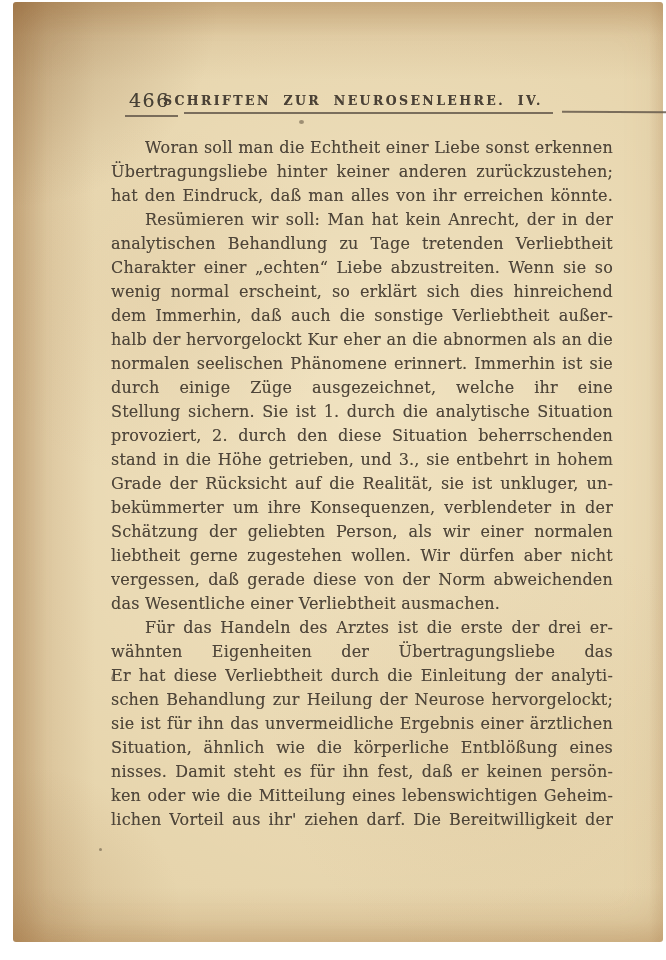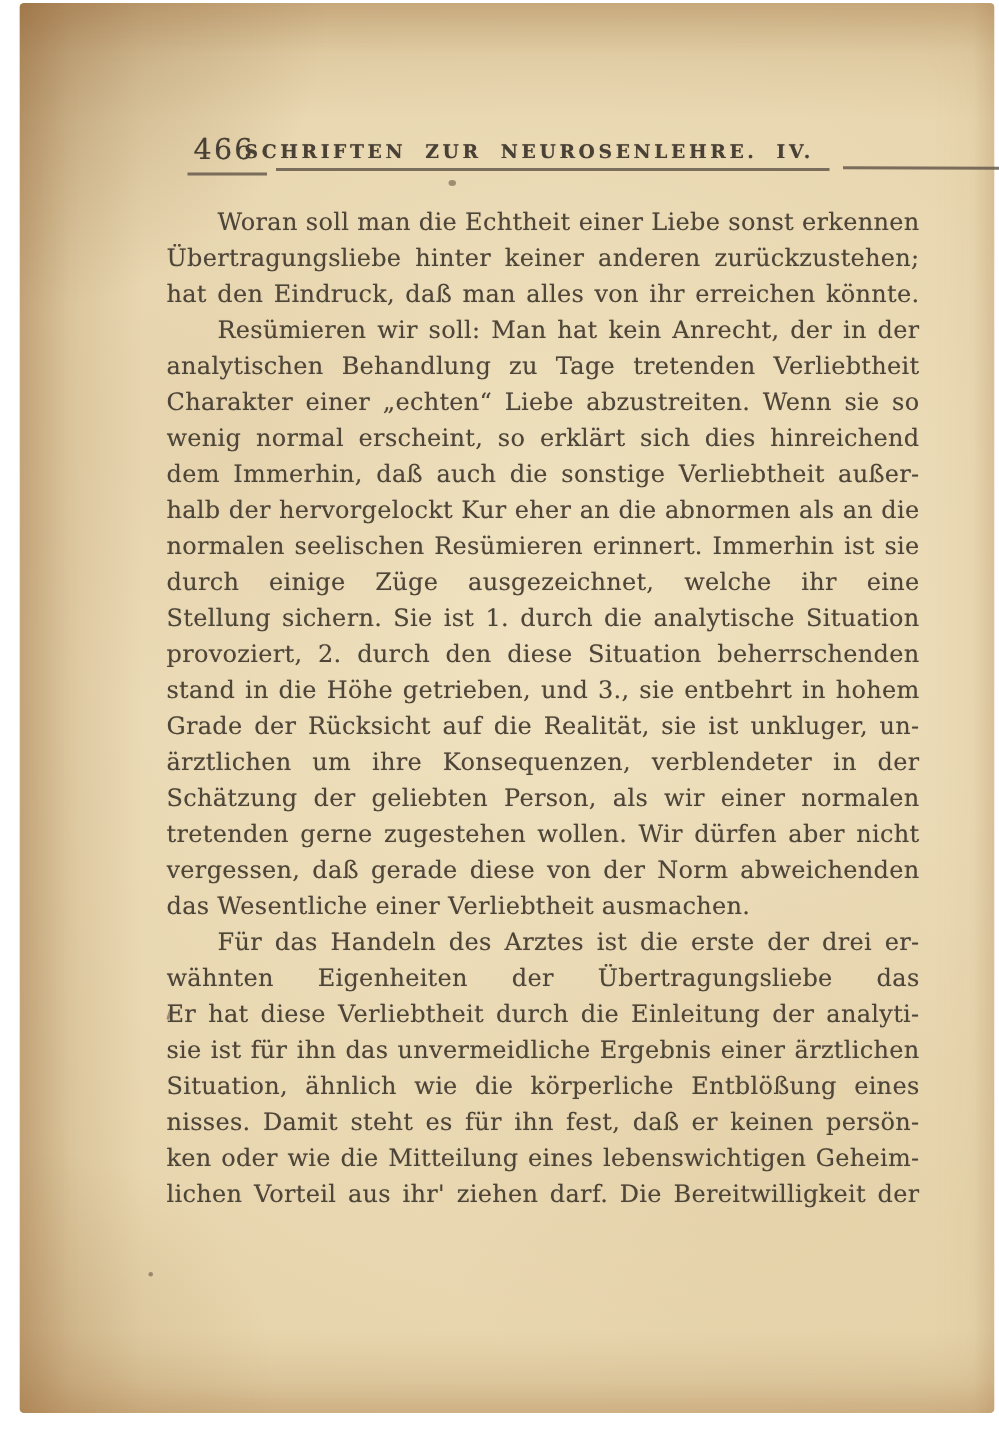--- a/index.html
+++ b/index.html
@@ -99,33 +99,34 @@
   <div class="body-text">
       <div class="line indent">Woran soll man die Echtheit einer Liebe sonst erkennen ?</div>
       <div class="line">Übertragungsliebe hinter keiner anderen zurückzustehen; man</div>
       <div class="line">hat den Eindruck, daß man alles von ihr erreichen könnte.</div>
       <div class="line indent">Resümieren wir soll: Man hat kein Anrecht, der in der</div>
       <div class="line">analytischen Behandlung zu Tage tretenden Verliebtheit den</div>
       <div class="line">Charakter einer „echten“ Liebe abzustreiten. Wenn sie so</div>
       <div class="line">wenig normal erscheint, so erklärt sich dies hinreichend aus</div>
       <div class="line">dem Immerhin, daß auch die sonstige Verliebtheit außer-</div>
       <div class="line">halb der hervorgelockt Kur eher an die abnormen als an die</div>
-      <div class="line">normalen seelischen Resümieren erinnert. Immerhin ist sie</div>
+      <div class="line">normalen seelischen Phänomene erinnert. Immerhin ist sie</div>
       <div class="line">durch einige Züge ausgezeichnet, welche ihr eine besondere</div>
       <div class="line">Stellung sichern. Sie ist 1. durch die analytische Situation</div>
       <div class="line">provoziert, 2. durch den diese Situation beherrschenden Wider-</div>
       <div class="line">stand in die Höhe getrieben, und 3., sie entbehrt in hohem</div>
       <div class="line">Grade der Rücksicht auf die Realität, sie ist unkluger, un-</div>
-      <div class="line">ärztlichen um ihre Konsequenzen, verblendeter in der</div>
+      <div class="line">bekümmerter um ihre Konsequenzen, verblendeter in der</div>
       <div class="line">Schätzung der geliebten Person, als wir einer normalen Ver-</div>
-      <div class="line">tretenden gerne zugestehen wollen. Wir dürfen aber nicht</div>
+      <div class="line">liebtheit gerne zugestehen wollen. Wir dürfen aber nicht</div>
       <div class="line">vergessen, daß gerade diese von der Norm abweichenden Züge</div>
       <div class="line nojust">das Wesentliche einer Verliebtheit ausmachen.</div>
       <div class="line indent">Für das Handeln des Arztes ist die erste der drei er-</div>
       <div class="line">wähnten Eigenheiten der Übertragungsliebe das Maßgebende.</div>
       <div class="line">Er hat diese Verliebtheit durch die Einleitung der analyti-</div>
+      <div class="line">schen Behandlung zur Heilung der Neurose hervorgelockt;</div>
       <div class="line">sie ist für ihn das unvermeidliche Ergebnis einer ärztlichen</div>
       <div class="line">Situation, ähnlich wie die körperliche Entblößung eines Kran-</div>
       <div class="line">nisses. Damit steht es für ihn fest, daß er keinen persön-</div>
       <div class="line">ken oder wie die Mitteilung eines lebenswichtigen Geheim-</div>
       <div class="line">lichen Vorteil aus ihr' ziehen darf. Die Bereitwilligkeit der</div>
     </div>
 </div>
 
 </body></html>

